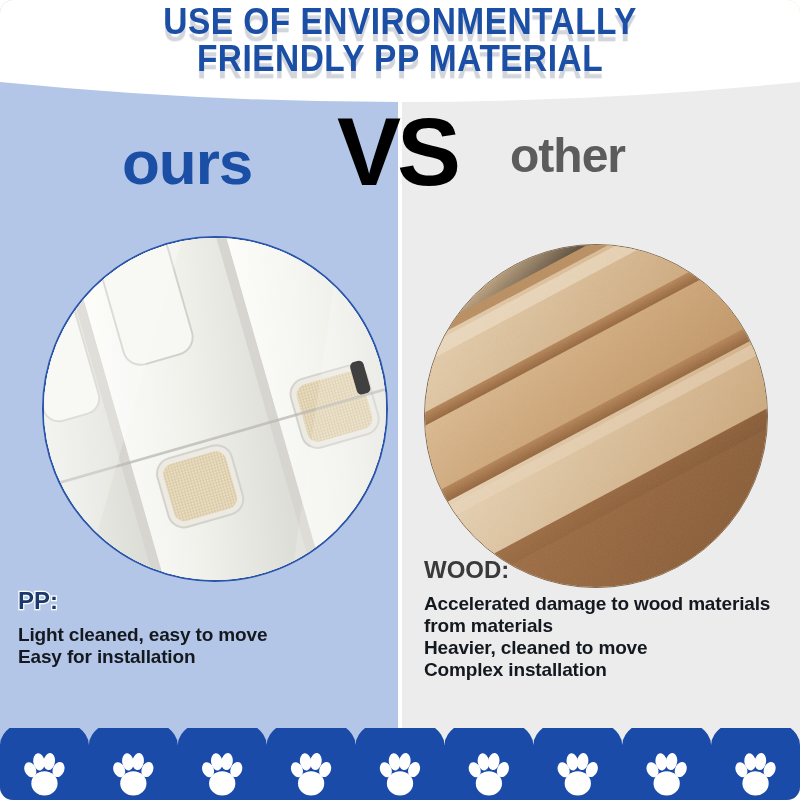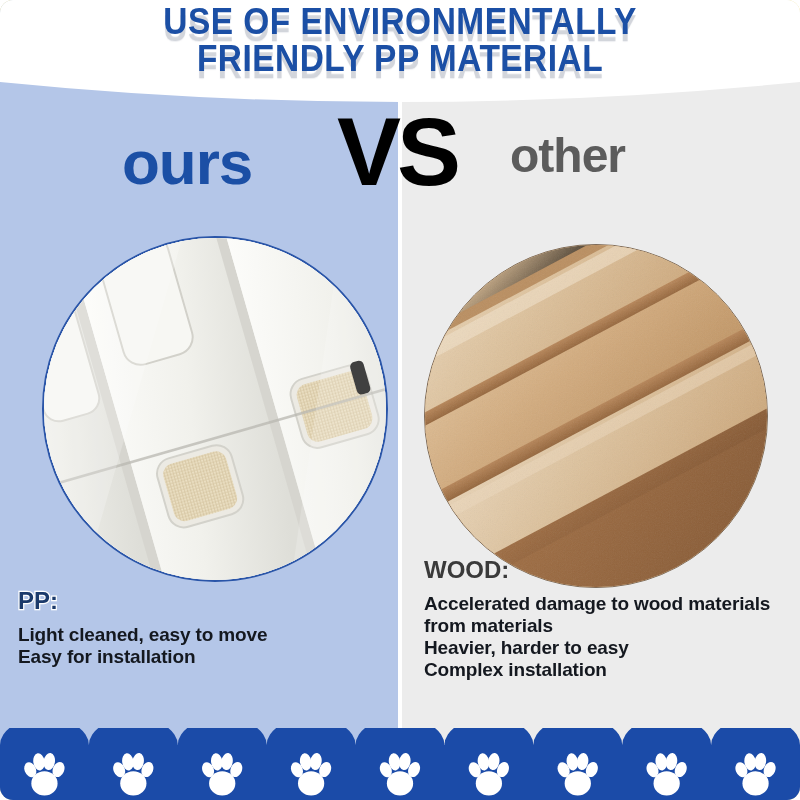--- a/index.html
+++ b/index.html
@@ -355,21 +355,21 @@
       <li>Light cleaned, easy to move</li>
       <li>Easy for installation</li>
     </ul>
   </div>
 
   <div class="caption-block" id="caption-wood">
     <div class="caption-head" style="color: rgb(58, 58, 58);">WOOD:</div>
     <ul class="caption-list">
       <li>Accelerated damage to wood materials</li>
       <li>from materials</li>
-      <li>Heavier, harder to easy</li>
+      <li>Heavier, cleaned to move</li>
       <li>Complex installation</li>
     </ul>
   </div>
 
   <div id="paw-banner">
     <svg viewBox="0 0 800 72" preserveAspectRatio="none">
       <g id="paw-banner-shape">
           <path d="M0,17 A 44.44444444444444 27.555555555555554 0 0 1 88.88888888888889,17 A 44.44444444444444 27.555555555555554 0 0 1 177.77777777777777,17 A 44.44444444444444 27.555555555555554 0 0 1 266.66666666666663,17 A 44.44444444444444 27.555555555555554 0 0 1 355.55555555555554,17 A 44.44444444444444 27.555555555555554 0 0 1 444.44444444444446,17 A 44.44444444444444 27.555555555555554 0 0 1 533.3333333333334,17 A 44.44444444444444 27.555555555555554 0 0 1 622.2222222222222,17 A 44.44444444444444 27.555555555555554 0 0 1 711.1111111111111,17 A 44.44444444444444 27.555555555555554 0 0 1 800,17 L800,72 L0,72 Z" fill="#1b4ba8"></path>
         </g>
       <g id="paw-banner-paws">

